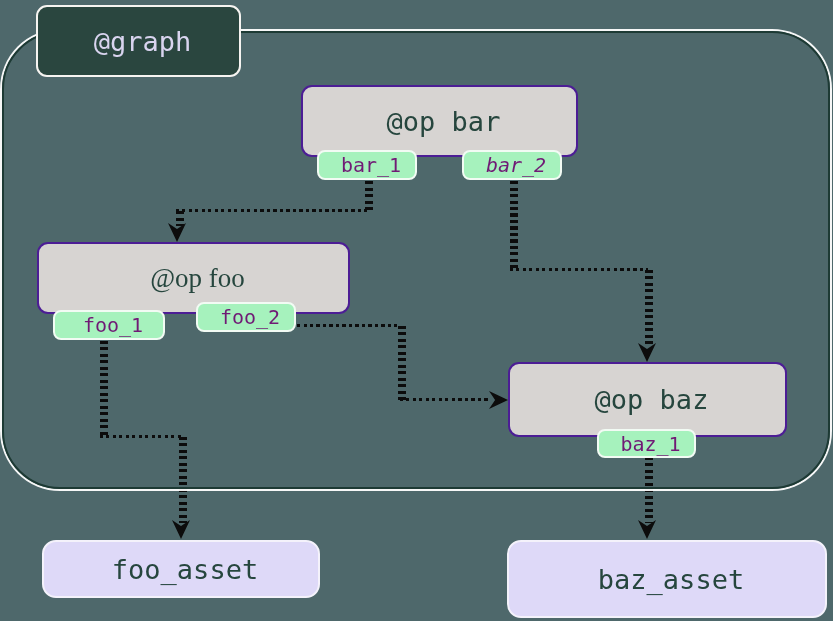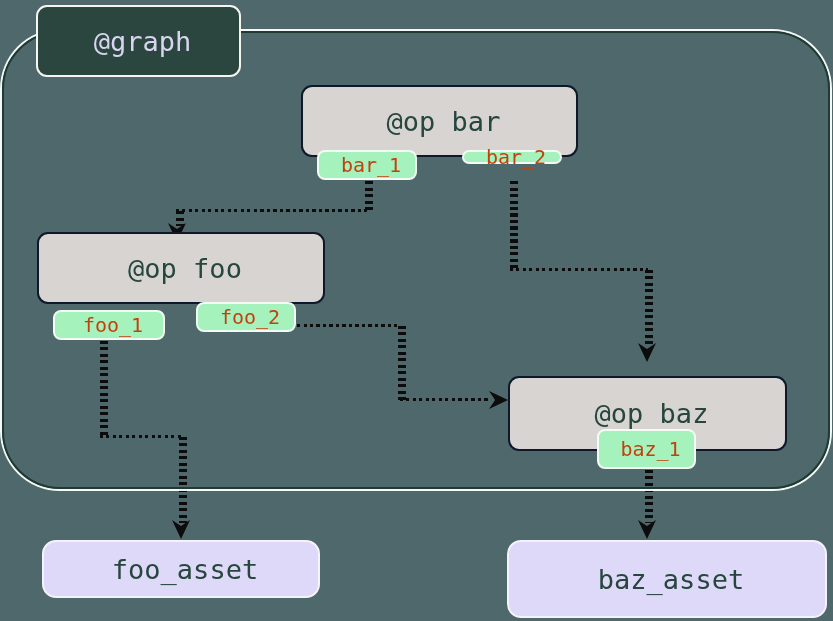--- a/index.html
+++ b/index.html
@@ -30,46 +30,46 @@
     border-radius: 11px;
     color: #d9d4ef;
     font-size: 27px;
     display: flex; align-items: center; justify-content: center;
     z-index: 5;
   }
 
   
   .op-node {
     background: #d7d4d2;
-    border: 2px solid #0f172a;
+    border: 2px solid #4c1d95;
     border-radius: 11px;
     color: #26463e;
     font-size: 27px;
     display: flex; align-items: center; justify-content: center;
     z-index: 3;
   }
   #op-bar { left: 301px; top: 85px;  width: 277px; height: 72px; }
-  #op-foo { left: 37px;  top: 232px; width: 288px; height: 72px; }
-  #op-baz { left: 508px; top: 362px; width: 279px; height: 75px; margin-top: 14px; }
+  #op-foo { left: 37px;  top: 242px; width: 313px; height: 72px; font-family: Liberation Serif, serif; }
+  #op-baz { left: 508px; top: 362px; width: 279px; height: 75px; }
 
   
   .out-tag {
     background: #a6f2bd;
     border: 2px solid #f2fbf4;
     border-radius: 8px;
-    color: #c2410c;
+    color: #701a75;
     font-size: 20px;
     display: flex; align-items: center; justify-content: center;
     z-index: 4;
   }
   #tag-bar1 { left: 317px; top: 150px; width: 100px; height: 30px; }
-  #tag-bar2 { left: 462px; top: 150px; width: 100px; height: 14px; }
+  #tag-bar2 { left: 462px; top: 150px; width: 100px; height: 30px; font-style: italic; }
   #tag-foo1 { left: 53px;  top: 310px; width: 112px;  height: 30px; }
   #tag-foo2 { left: 196px; top: 302px; width: 100px; height: 30px; }
-  #tag-baz1 { left: 597px; top: 429px; width: 99px;  height: 40px; }
+  #tag-baz1 { left: 597px; top: 429px; width: 99px;  height: 29px; }
 
   
   .asset-node {
     background: #ded9f8;
     border: 2px solid #f4f2fb;
     border-radius: 14px;
     color: #26463e;
     font-size: 27px;
     display: flex; align-items: center; justify-content: center;
     z-index: 3;

